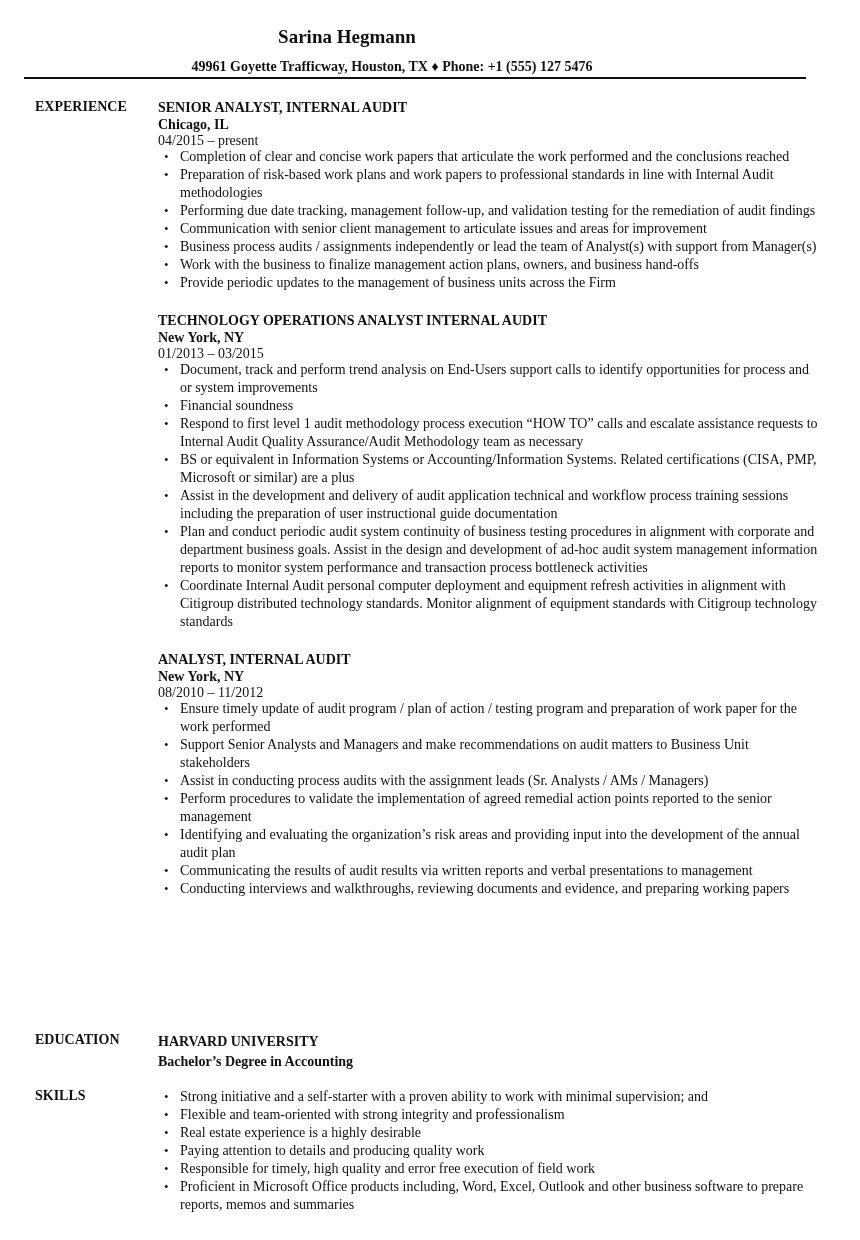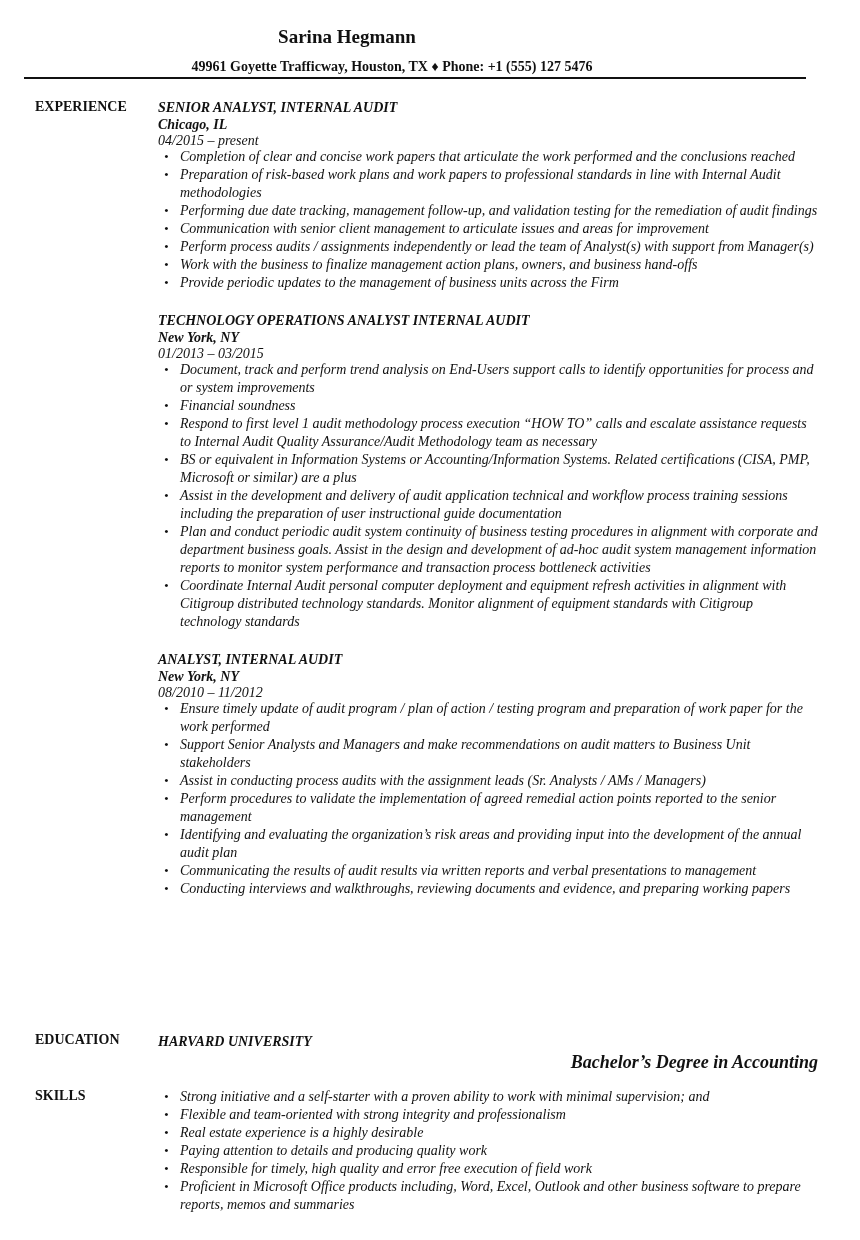--- a/index.html
+++ b/index.html
@@ -18,32 +18,32 @@
     position: absolute; top: 59px; left: 0; width: 784px; text-align: center;
     font-size: 14px; font-weight: bold;
   }
   .rule {
     position: absolute; top: 77px; left: 24px; width: 782px; height: 2px; background: #111;
   }
   .section { position: absolute; left: 0; width: 860px; }
   .section-label {
     position: absolute; left: 35px; top: 0; font-weight: bold; font-size: 14px;
   }
-  .section-body { position: absolute; left: 158px; top: 0; width: 660px; font-style: italic; }
+  .section-body { position: absolute; left: 158px; top: 0; width: 660px; }
   .job { margin-bottom: 20px; }
   .job-title { font-weight: bold; font-size: 14px; line-height: 18px; }
   .job-loc { font-weight: bold; font-size: 14px; line-height: 16px; }
   .job-date { font-size: 14px; line-height: 15px; }
   ul { margin: 0; padding: 0 0 0 22px; list-style: none; }
   li { position: relative; line-height: 18px; font-size: 14px; }
   li::before {
     content: "\2022"; position: absolute; left: -16px; top: 0; font-size: 13px;
   }
   .edu-school { font-weight: bold; font-size: 14px; line-height: 20px; }
-  .edu-degree { font-weight: bold; font-size: 18px; line-height: 20px; text-align: right; }
+  .edu-degree { font-weight: bold; font-size: 14px; line-height: 20px; }
 </style>
 </head>
 <body>
 
 <div class="page">
   <div class="name">Sarina Hegmann</div>
   <div class="contact">49961 Goyette Trafficway, Houston, TX ♦ Phone: +1 (555) 127 5476</div>
   <div class="rule"></div>
 
   <div class="section" style="top:99px;">
@@ -52,21 +52,21 @@
 
       <div class="job">
         <div class="job-title">SENIOR ANALYST, INTERNAL AUDIT</div>
         <div class="job-loc">Chicago, IL</div>
         <div class="job-date">04/2015 – present</div>
         <ul>
           <li>Completion of clear and concise work papers that articulate the work performed and the conclusions reached</li>
           <li>Preparation of risk-based work plans and work papers to professional standards in line with Internal Audit methodologies</li>
           <li>Performing due date tracking, management follow-up, and validation testing for the remediation of audit findings</li>
           <li>Communication with senior client management to articulate issues and areas for improvement</li>
-          <li>Perform process audits / assignments independently or lead the team of Analyst(s) with support from Manager(s)</li>
+          <li>Business process audits / assignments independently or lead the team of Analyst(s) with support from Manager(s)</li>
           <li>Work with the business to finalize management action plans, owners, and business hand-offs</li>
           <li>Provide periodic updates to the management of business units across the Firm</li>
         </ul>
       </div>
 
       <div class="job">
         <div class="job-title">TECHNOLOGY OPERATIONS ANALYST INTERNAL AUDIT</div>
         <div class="job-loc">New York, NY</div>
         <div class="job-date">01/2013 – 03/2015</div>
         <ul>

